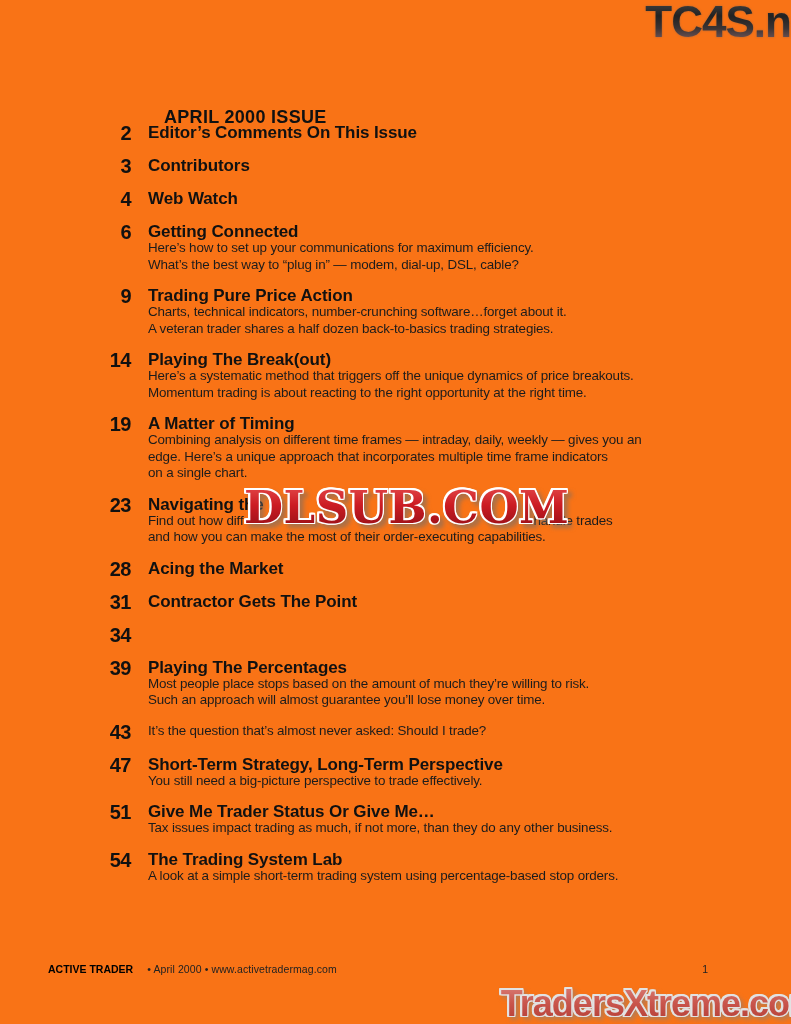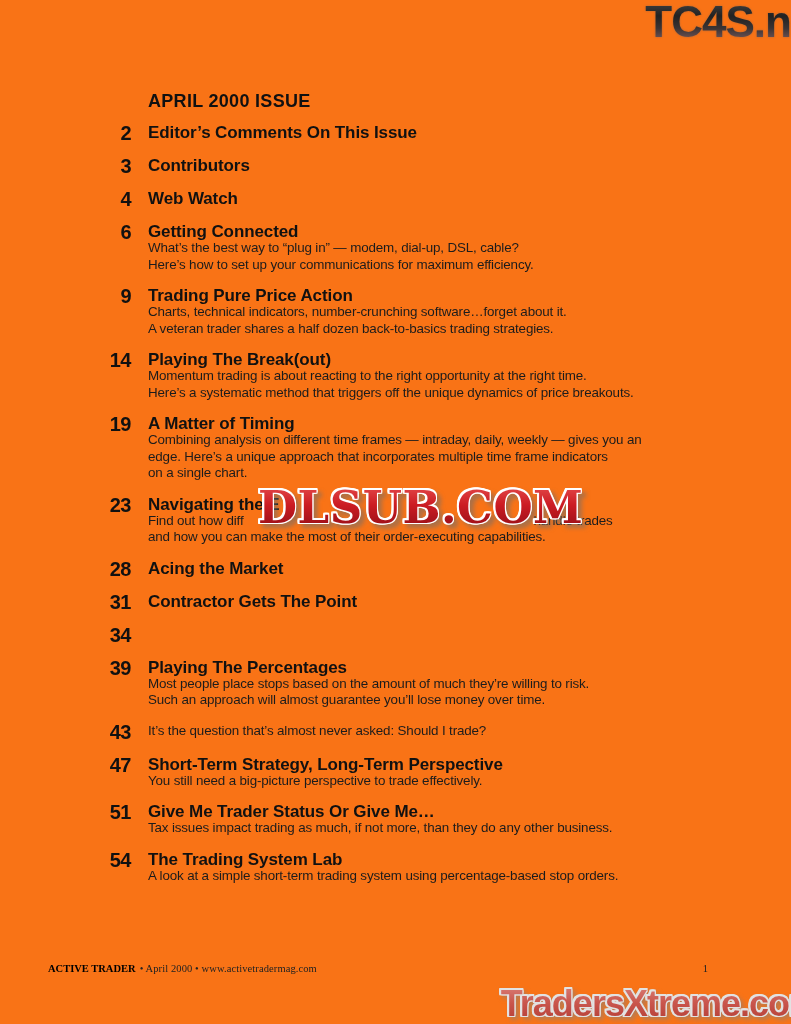--- a/index.html
+++ b/index.html
@@ -33,21 +33,21 @@
       background-clip: text;
       color: transparent;
       filter: drop-shadow(0 0 1px rgba(90,90,90,0.45));
     }
   }
 
   
   .issue-title {
     position: absolute;
     left: 148px; top: 91px;
-    margin: 0;
+    margin: 16px;
     font-size: 18px;
     font-weight: bold;
     letter-spacing: 0.3px;
     color: #111;
     text-align: right;
   }
 
   
   .entries {
     position: absolute;
@@ -91,21 +91,20 @@
   
   .wm-mid {
     position: absolute;
     left: 244px; top: 481px;
     font-family: "DejaVu Serif", serif;
     font-size: 45px;
     font-weight: bold;
     letter-spacing: 0.5px;
     color: #c5161d;
     z-index: 5;
-    margin-left: 14px;
   }
   @supports (-webkit-background-clip: text) {
     .wm-mid {
       background: linear-gradient(180deg, #e85252 0%, #cc1c23 45%, #a3121a 80%, #8c0f15 100%);
       -webkit-background-clip: text;
       background-clip: text;
       color: transparent;
       filter: drop-shadow(1.5px 0 0 #ffffff) drop-shadow(-1.5px 0 0 #ffffff)
               drop-shadow(0 1.5px 0 #ffffff) drop-shadow(0 -1.5px 0 #ffffff)
               drop-shadow(4px 4px 2px rgba(110,110,110,0.55));
@@ -114,24 +113,23 @@
 
   
   .footer {
     position: absolute;
     left: 48px; top: 963px;
     width: 660px;
     display: flex;
     align-items: center;
     font-size: 10.5px;
     color: #222;
-    font-family: Liberation Serif, serif;
   }
   .footer .brand { font-weight: bold; letter-spacing: 0; color: #000; }
-  .footer .info { margin-left: 4px; letter-spacing: 0.1px; }
+  .footer .info { margin-left: 14px; letter-spacing: 0.1px; }
   .footer .pageno { margin-left: auto; font-size: 10.5px; color: #222; }
 
   
   .wm-bottom {
     position: absolute;
     right: 18px; bottom: -1px;
     font-size: 36px;
     font-weight: bold;
     letter-spacing: -1px;
     color: #c34a42;
@@ -174,38 +172,38 @@
       <div class="entry">
         <div class="num">4</div>
         <div class="entry-body">
           <div class="title">Web Watch</div>
         </div>
       </div>
       <div class="entry">
         <div class="num">6</div>
         <div class="entry-body">
           <div class="title">Getting Connected</div>
+          <div class="desc-line">Here’s how to set up your communications for maximum efficiency.</div>
           <div class="desc-line">What’s the best way to “plug in” — modem, dial-up, DSL, cable?</div>
-          <div class="desc-line">Here’s how to set up your communications for maximum efficiency.</div>
         </div>
       </div>
       <div class="entry">
         <div class="num">9</div>
         <div class="entry-body">
           <div class="title">Trading Pure Price Action</div>
           <div class="desc-line">Charts, technical indicators, number-crunching software…forget about it.</div>
           <div class="desc-line">A veteran trader shares a half dozen back-to-basics trading strategies.</div>
         </div>
       </div>
       <div class="entry">
         <div class="num">14</div>
         <div class="entry-body">
           <div class="title">Playing The Break(out)</div>
+          <div class="desc-line">Here’s a systematic method that triggers off the unique dynamics of price breakouts.</div>
           <div class="desc-line">Momentum trading is about reacting to the right opportunity at the right time.</div>
-          <div class="desc-line">Here’s a systematic method that triggers off the unique dynamics of price breakouts.</div>
         </div>
       </div>
       <div class="entry">
         <div class="num">19</div>
         <div class="entry-body">
           <div class="title">A Matter of Timing</div>
           <div class="desc-line">Combining analysis on different time frames — intraday, daily, weekly — gives you an</div>
           <div class="desc-line">edge.  Here’s a unique approach that incorporates multiple time frame indicators</div>
           <div class="desc-line">on a single chart.</div>
         </div>

